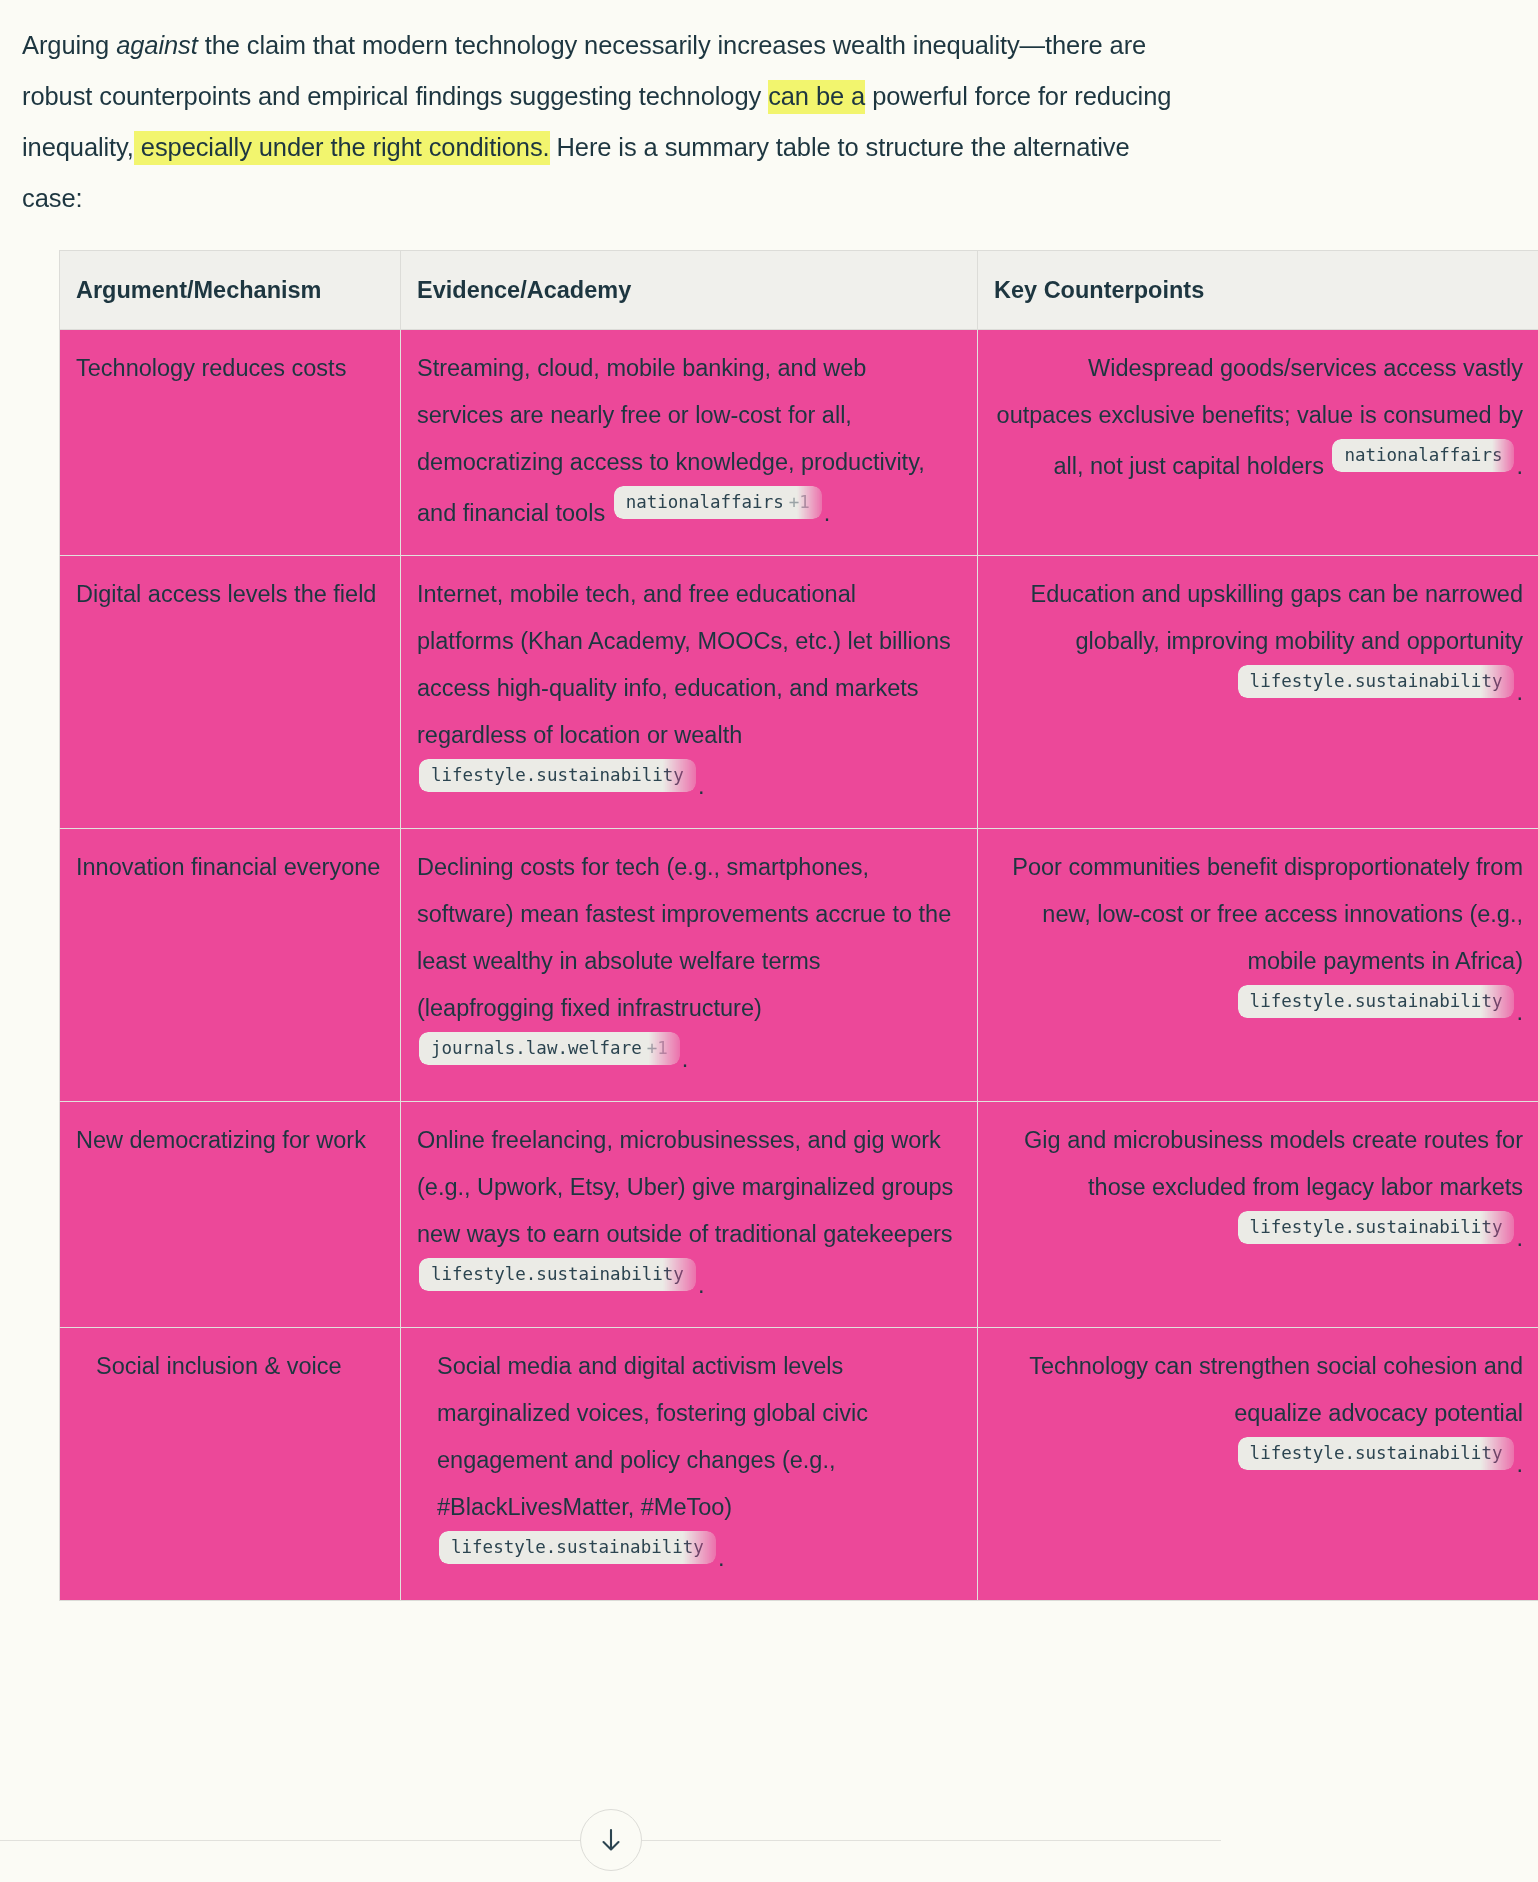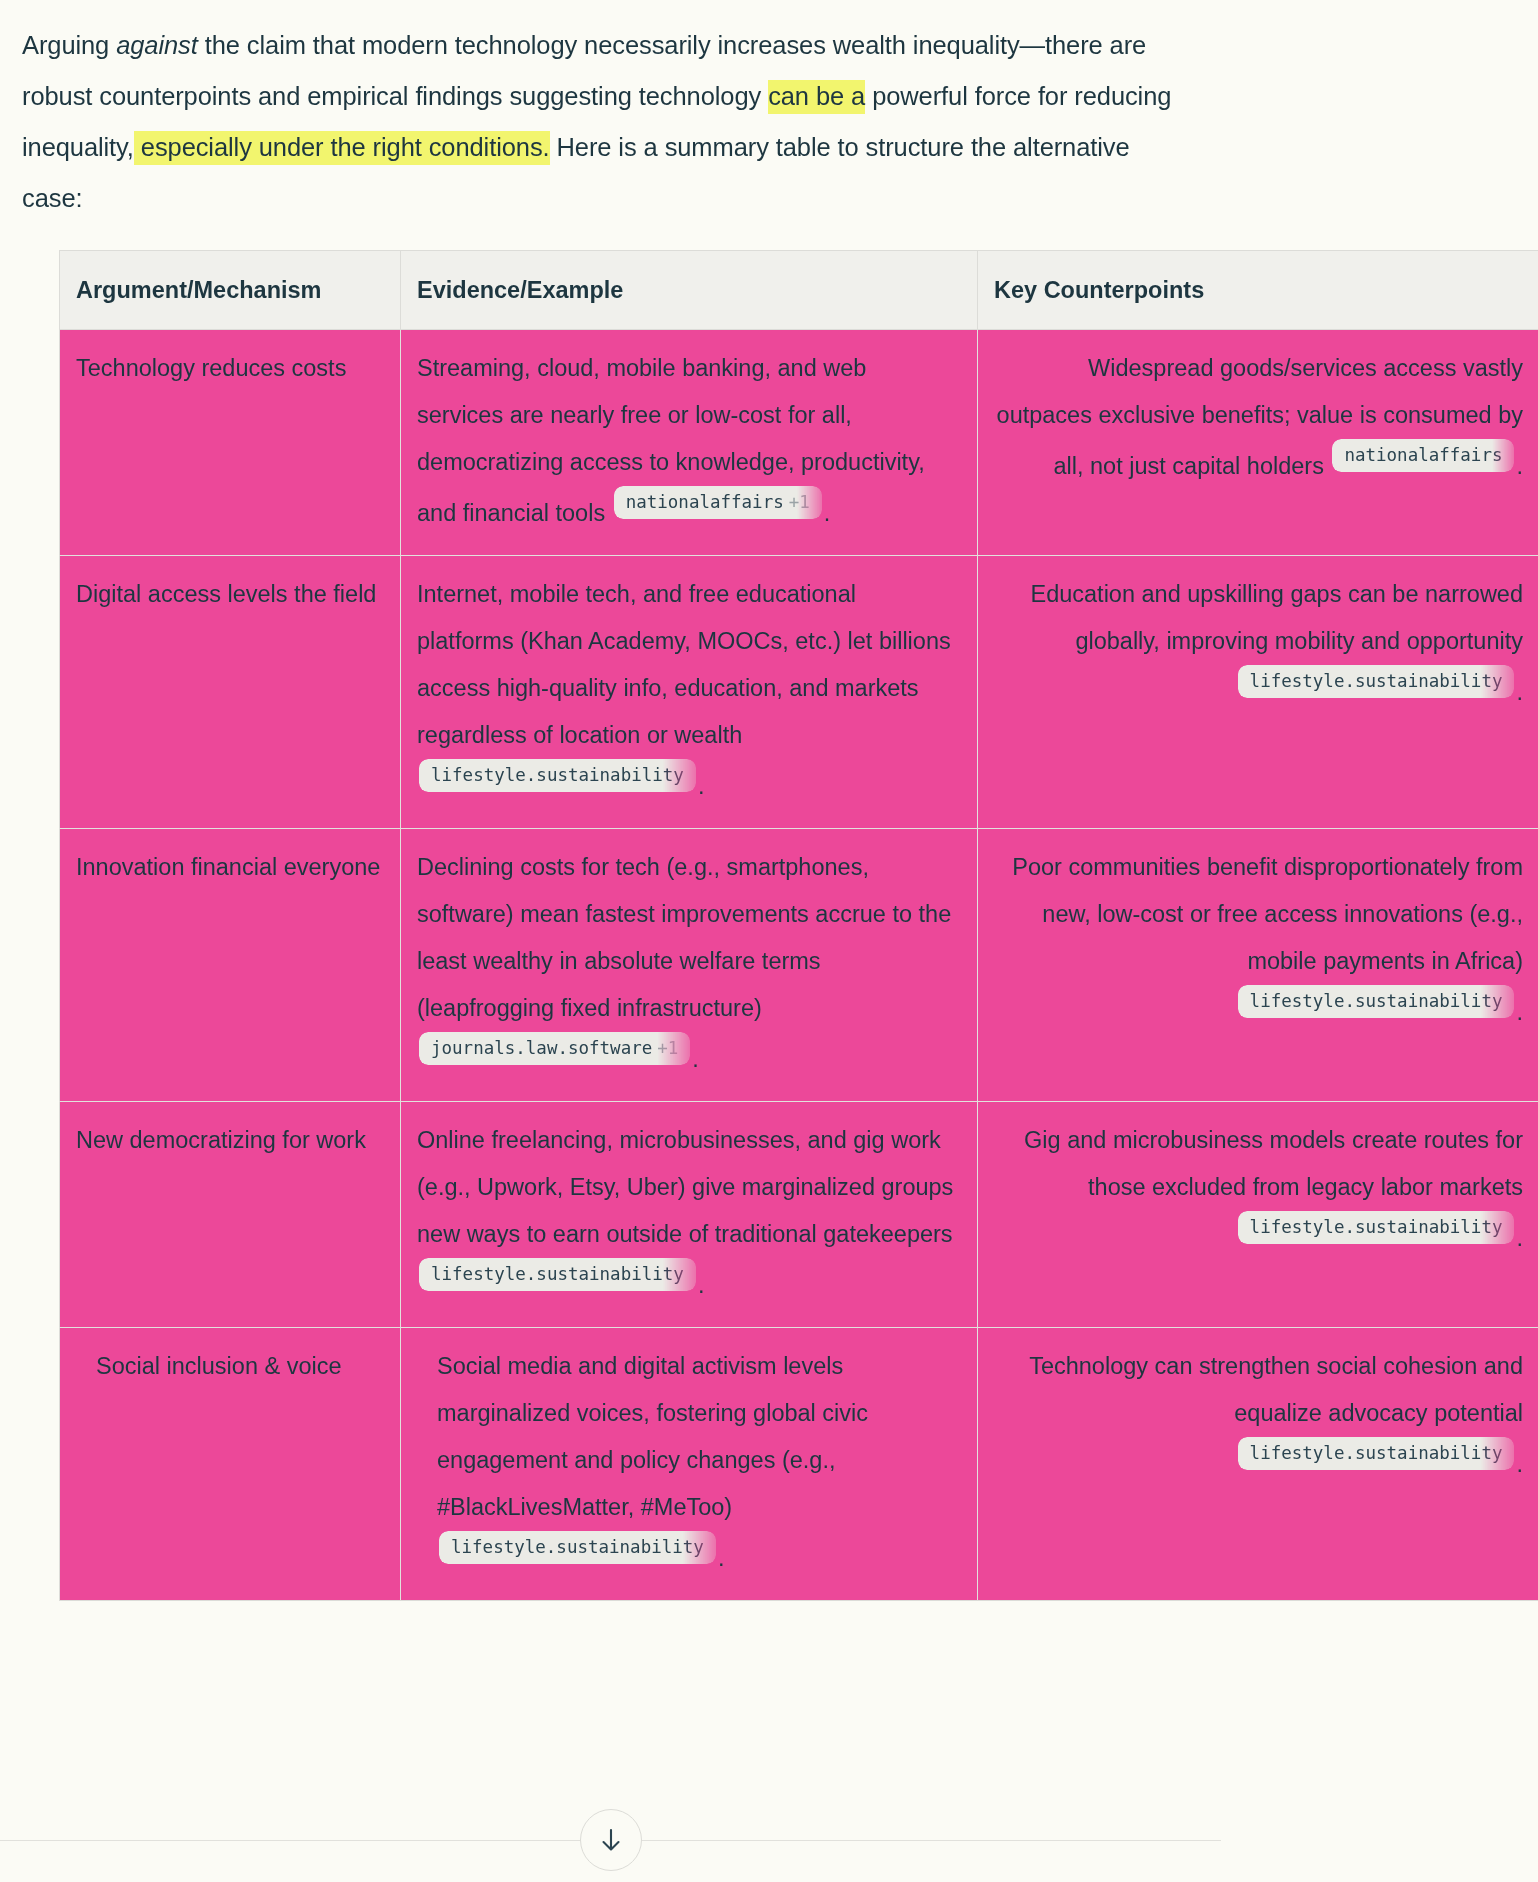--- a/index.html
+++ b/index.html
@@ -146,38 +146,38 @@
   <div class="table-wrap">
     <table class="summary">
       <colgroup>
         <col class="c1">
           <col class="c2">
           <col class="c3">
       </colgroup>
       <thead>
         <tr>
           <th>Argument/Mechanism</th>
-          <th>Evidence/Example</th>
+          <th>Evidence/Academy</th>
           <th>Key Counterpoints</th>
         </tr>
       </thead>
       <tbody id="table-body">
           <tr>
             <td>Technology reduces costs</td>
             <td><span class="cell-text">Streaming, cloud, mobile banking, and web services are nearly free or low-cost for all, democratizing access to knowledge, productivity, and financial tools</span> <span class="chip"><span>nationalaffairs</span><span class="plus">+1</span></span><span class="cell-text">.</span></td>
             <td><span class="cell-text">Widespread goods/services access vastly outpaces exclusive benefits; value is consumed by all, not just capital holders</span> <span class="chip"><span>nationalaffairs</span></span><span class="cell-text">.</span></td>
           </tr>
           <tr>
             <td>Digital access levels the field</td>
             <td><span class="cell-text">Internet, mobile tech, and free educational platforms (Khan Academy, MOOCs, etc.) let billions access high-quality info, education, and markets regardless of location or wealth</span> <span class="chip"><span>lifestyle.sustainability</span></span><span class="cell-text">.</span></td>
             <td><span class="cell-text">Education and upskilling gaps can be narrowed globally, improving mobility and opportunity</span> <span class="chip"><span>lifestyle.sustainability</span></span><span class="cell-text">.</span></td>
           </tr>
           <tr>
             <td>Innovation financial everyone</td>
-            <td><span class="cell-text">Declining costs for tech (e.g., smartphones, software) mean fastest improvements accrue to the least wealthy in absolute welfare terms (leapfrogging fixed infrastructure)</span> <span class="chip"><span>journals.law.software</span><span class="plus">+1</span></span><span class="cell-text">.</span></td>
+            <td><span class="cell-text">Declining costs for tech (e.g., smartphones, software) mean fastest improvements accrue to the least wealthy in absolute welfare terms (leapfrogging fixed infrastructure)</span> <span class="chip"><span>journals.law.welfare</span><span class="plus">+1</span></span><span class="cell-text">.</span></td>
             <td><span class="cell-text">Poor communities benefit disproportionately from new, low-cost or free access innovations (e.g., mobile payments in Africa)</span> <span class="chip"><span>lifestyle.sustainability</span></span><span class="cell-text">.</span></td>
           </tr>
           <tr>
             <td>New democratizing for work</td>
             <td><span class="cell-text">Online freelancing, microbusinesses, and gig work (e.g., Upwork, Etsy, Uber) give marginalized groups new ways to earn outside of traditional gatekeepers</span> <span class="chip"><span>lifestyle.sustainability</span></span><span class="cell-text">.</span></td>
             <td><span class="cell-text">Gig and microbusiness models create routes for those excluded from legacy labor markets</span> <span class="chip"><span>lifestyle.sustainability</span></span><span class="cell-text">.</span></td>
           </tr>
           <tr>
             <td>Social inclusion &amp; voice</td>
             <td><span class="cell-text">Social media and digital activism levels marginalized voices, fostering global civic engagement and policy changes (e.g., #BlackLivesMatter, #MeToo)</span> <span class="chip"><span>lifestyle.sustainability</span></span><span class="cell-text">.</span></td>

